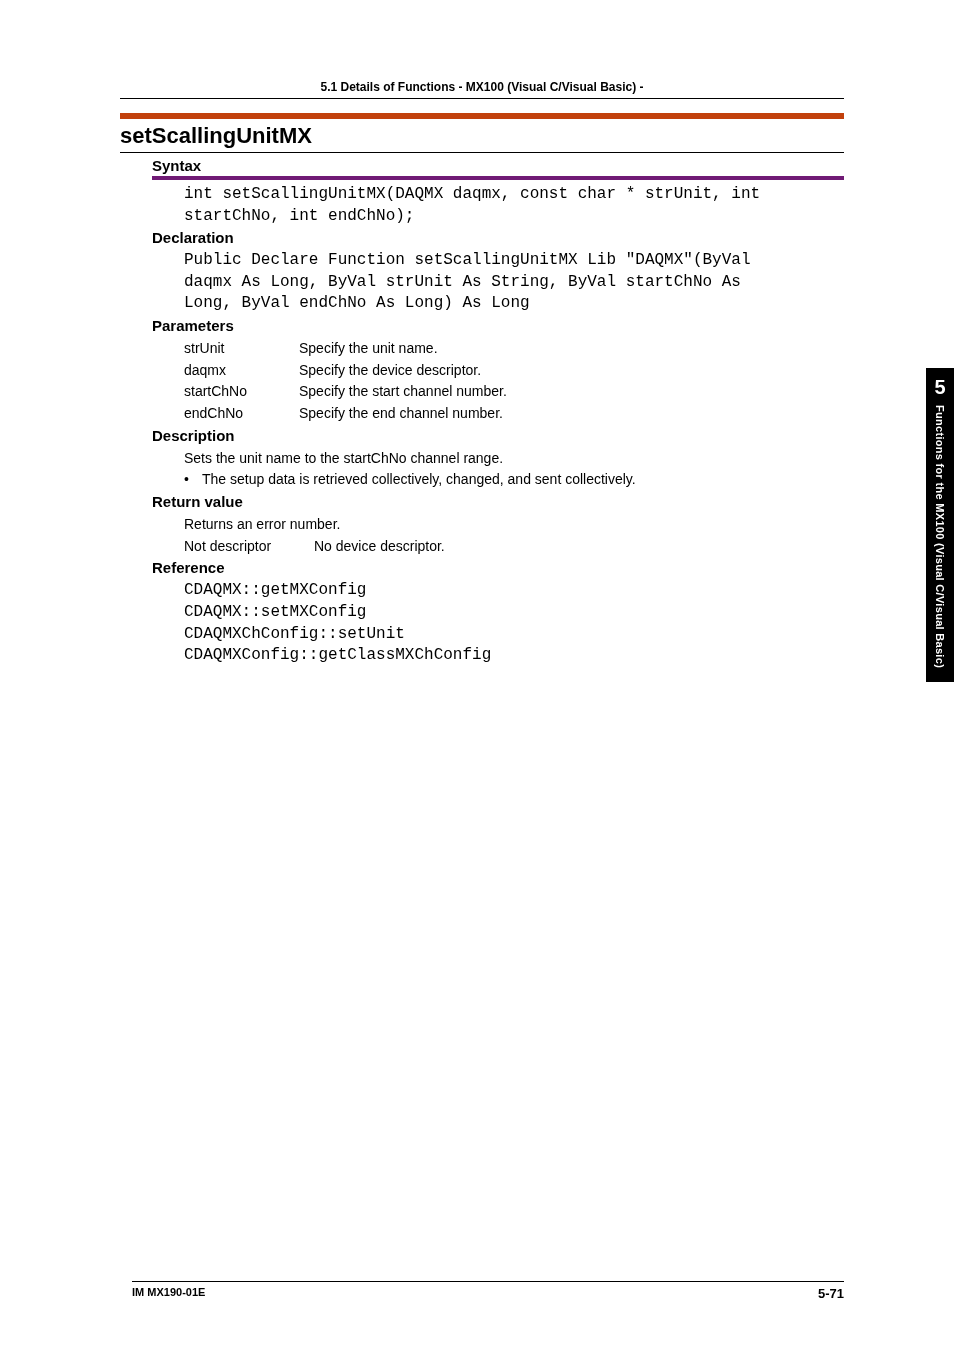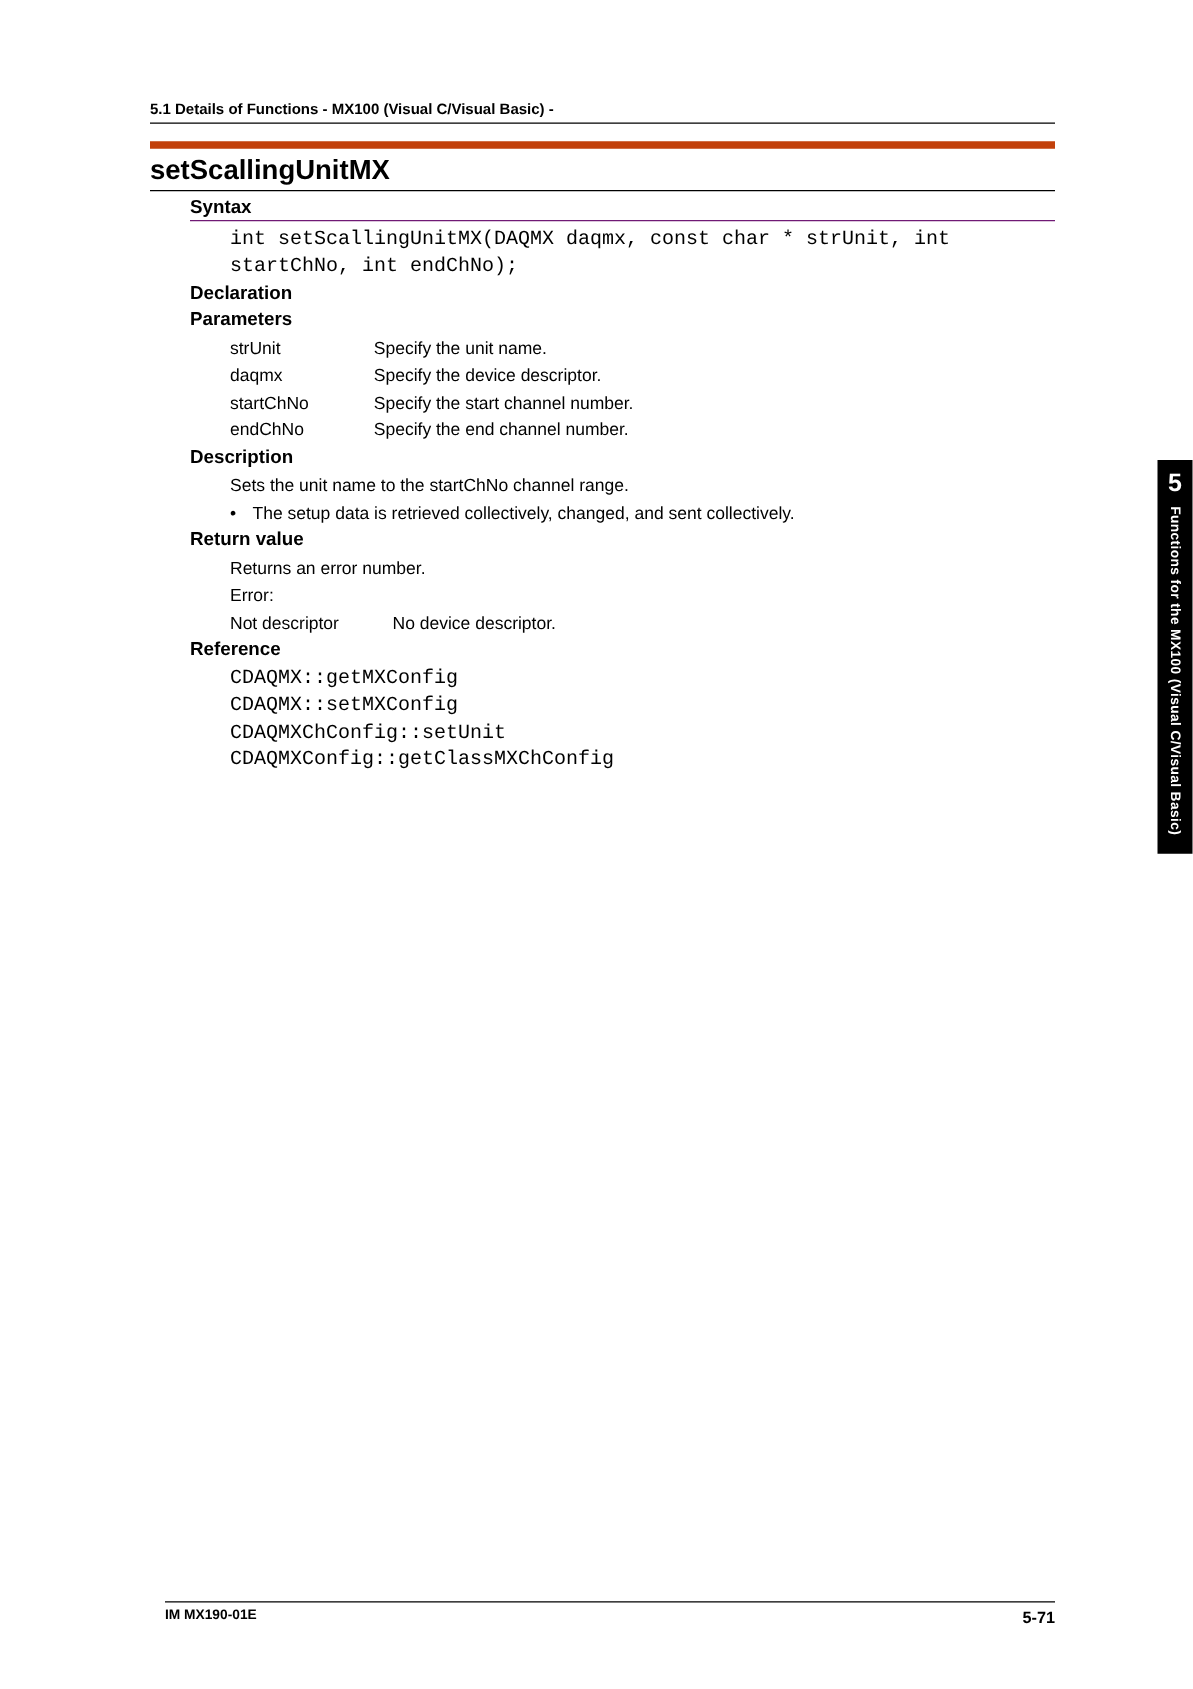--- a/index.html
+++ b/index.html
@@ -15,41 +15,41 @@
     position: relative;
     color: #000;
   }
   .page {
     padding: 80px 110px 0 120px;
     position: relative;
   }
   .breadcrumb {
     font-size: 12px;
     font-weight: bold;
-    text-align: left;
+    text-align: center;
     border-bottom: 1px solid #000;
     padding-bottom: 4px;
     margin-bottom: 14px;
   }
   .func-title {
     font-size: 22px;
     font-weight: bold;
     border-top: 6px solid #c2410c;
     border-bottom: 1px solid #000;
     padding: 4px 0 3px 0;
     margin-bottom: 4px;
   }
   .block {
     margin-left: 32px;
     margin-bottom: 6px;
   }
   .subhead {
     font-size: 15px;
     font-weight: bold;
-    border-bottom: 1px solid #701a75;
+    border-bottom: 4px solid #701a75;
     padding-bottom: 2px;
     margin-top: 2px;
     margin-bottom: 4px;
   }
   .subhead-noborder {
     font-size: 15px;
     font-weight: bold;
     margin-top: 2px;
     margin-bottom: 4px;
   }
@@ -140,20 +140,23 @@
   <div class="breadcrumb">5.1  Details of Functions - MX100 (Visual C/Visual Basic) -</div>
 
   <div class="func-title">setScallingUnitMX</div>
 
   <div class="block">
     <div class="subhead">Syntax</div>
     <div class="code">int setScallingUnitMX(DAQMX daqmx, const char * strUnit, int
 startChNo, int endChNo);</div>
 
     <div class="subhead-noborder">Declaration</div>
+    <div class="code">Public Declare Function setScallingUnitMX Lib "DAQMX"(ByVal
+daqmx As Long, ByVal strUnit As String, ByVal startChNo As
+Long, ByVal endChNo As Long) As Long</div>
 
     <div class="subhead-noborder">Parameters</div>
     <div class="param-row">
       <div class="param-name">strUnit</div>
       <div class="param-desc">Specify the unit name.</div>
     </div>
     <div class="param-row">
       <div class="param-name">daqmx</div>
       <div class="param-desc">Specify the device descriptor.</div>
     </div>
@@ -168,21 +171,20 @@
 
     <div class="subhead-noborder">Description</div>
     <div class="body-text">Sets the unit name to the startChNo channel range.</div>
     <div class="bullet-row">
       <div class="bullet">•</div>
       <div>The setup data is retrieved collectively, changed, and sent collectively.</div>
     </div>
 
     <div class="subhead-noborder">Return value</div>
     <div class="body-text">Returns an error number.</div>
-    <div class="body-text">Error:</div>
     <div class="param-row">
       <div class="param-name" style="width:130px;flex:0 0 130px">Not descriptor</div>
       <div class="param-desc">No device descriptor.</div>
     </div>
 
     <div class="subhead-noborder">Reference</div>
     <div class="code">CDAQMX::getMXConfig
 CDAQMX::setMXConfig
 CDAQMXChConfig::setUnit
 CDAQMXConfig::getClassMXChConfig</div>

